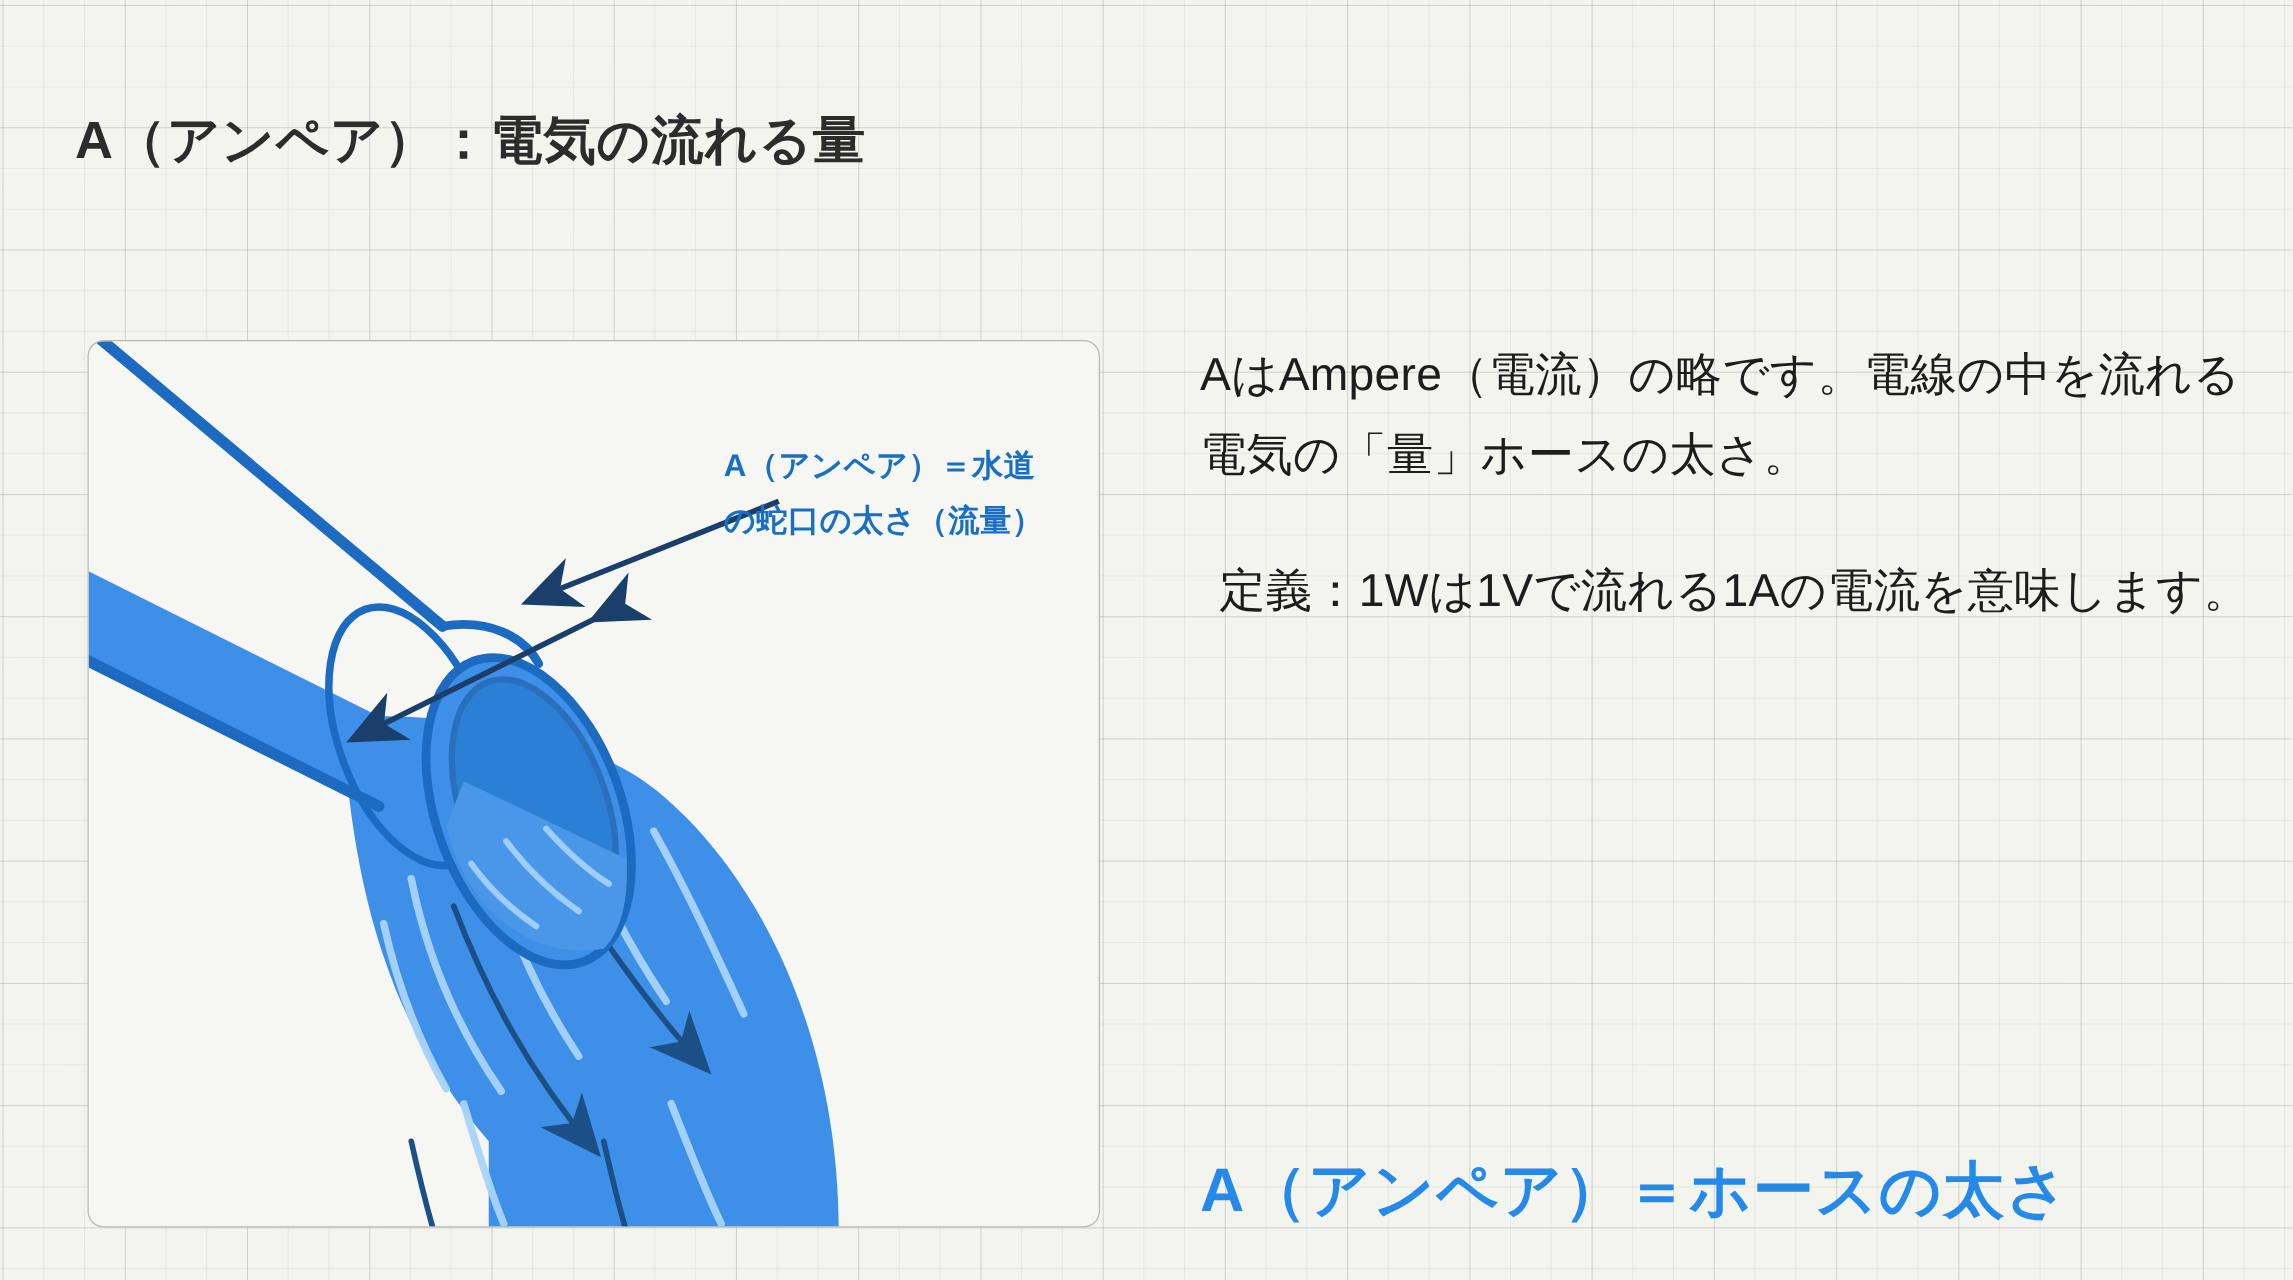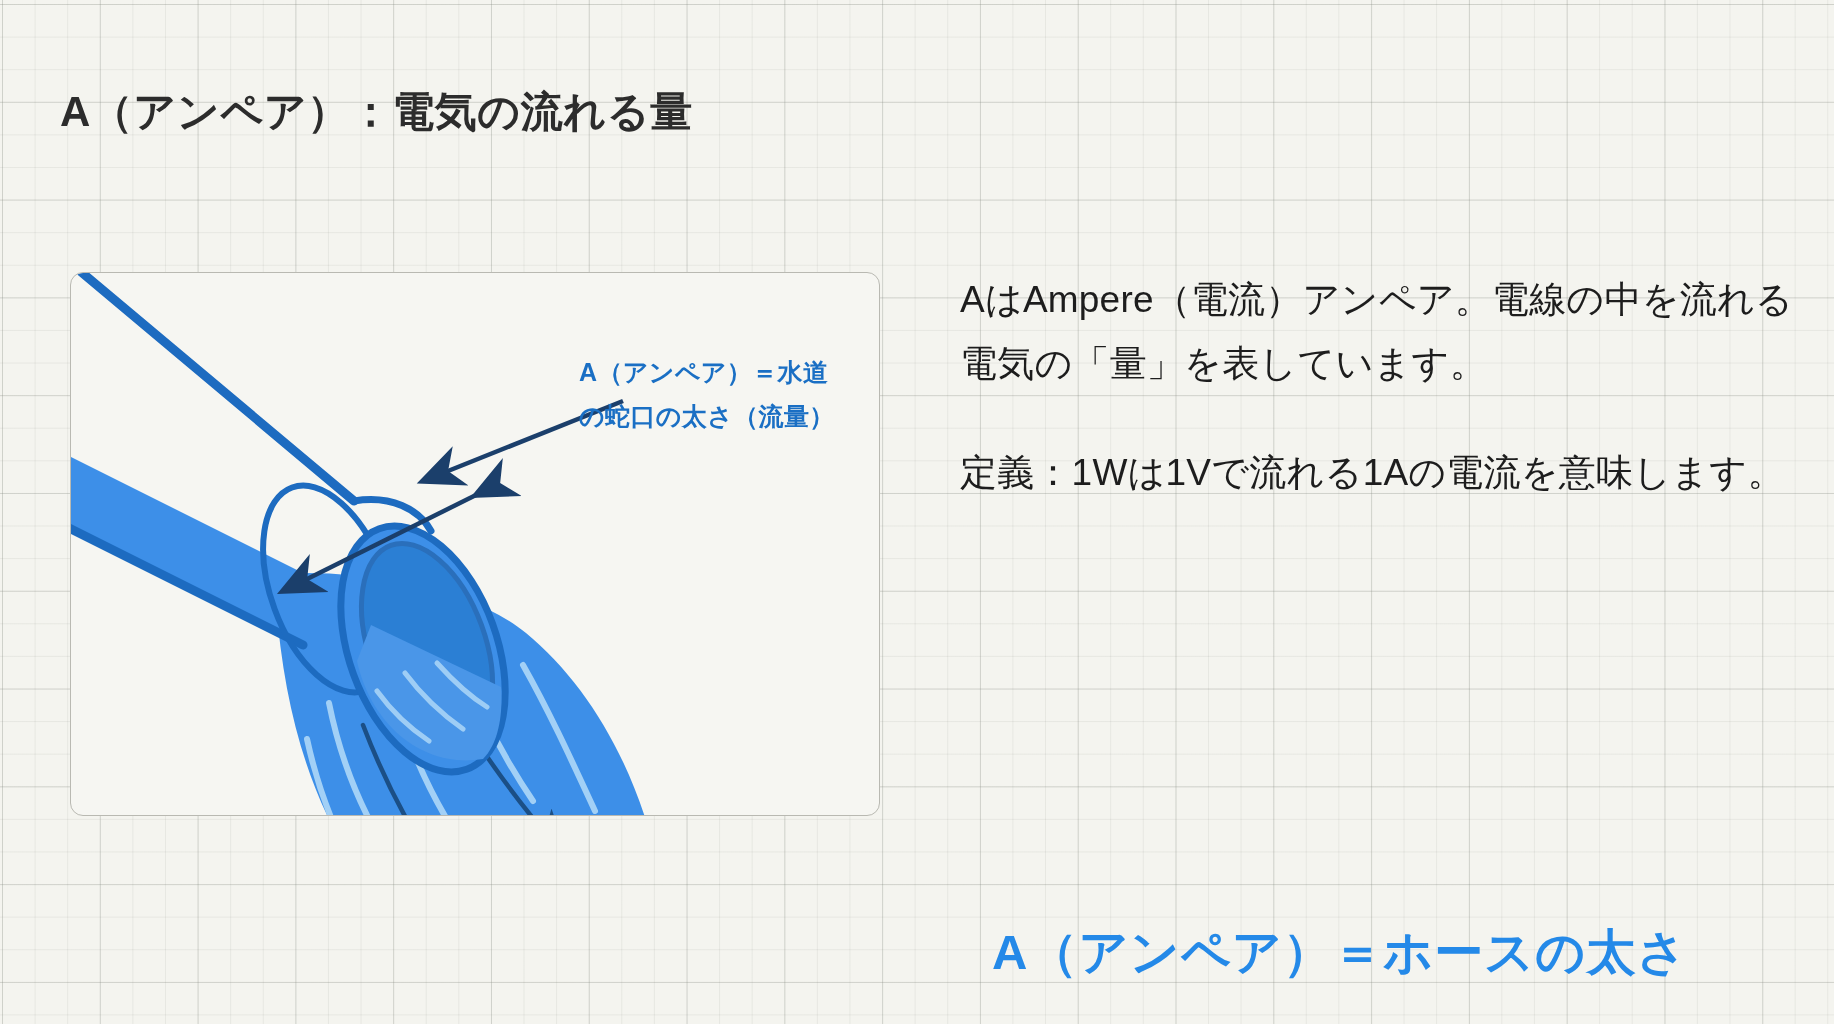--- a/index.html
+++ b/index.html
@@ -46,21 +46,21 @@
     line-height: 1.15;
     white-space: nowrap;
   }
 
   
   #illustration-panel {
     position: absolute;
     left: 70px;
     top: 272px;
     width: 810px;
-    height: 544px;
+    height: 710px;
     background: #f6f6f2;
     border: 1.5px solid #b9b9b2;
     border-radius: 13px;
     box-sizing: border-box;
     overflow: hidden;
   }
   #illustration-panel svg {
     display: block;
     width: 810px;
     height: 710px;
@@ -73,25 +73,25 @@
     top: 268px;
     width: 840px;
   }
   .body-paragraph {
     font-size: 37px;
     line-height: 1.72;
     color: #1d1d1d;
     margin: 0 0 46px 0;
     letter-spacing: 0.2px;
   }
-  .body-paragraph:last-child { margin-bottom: 0; }
+  .body-paragraph:last-child { margin-bottom: 0; text-align: right; }
 
   #summary-line {
     position: absolute;
-    left: 992px;
+    left: 960px;
     top: 920px;
     font-size: 49px;
     font-weight: 700;
     color: #2489e8;
     letter-spacing: 1px;
     white-space: nowrap;
   }
 
   
   .annot-text {
@@ -201,19 +201,19 @@
         </g>
 
         <text class="annot-text" x="508" y="108">A（アンペア）＝水道</text>
         <text class="annot-text" x="508" y="152">の蛇口の太さ（流量）</text>
 
       </g>
     </svg>
   </div>
 
   <div id="body-copy">
-    <p class="body-paragraph">AはAmpere（電流）アンペア。電線の中を流れる電気の「量」を表しています。</p>
+    <p class="body-paragraph">AはAmpere（電流）の略です。電線の中を流れる電気の「量」ホースの太さ。</p>
     <p class="body-paragraph">定義：1Wは1Vで流れる1Aの電流を意味します。</p>
   </div>
 
   <div id="summary-line">A（アンペア）＝ホースの太さ</div>
 
 </div>
 
 </body></html>

